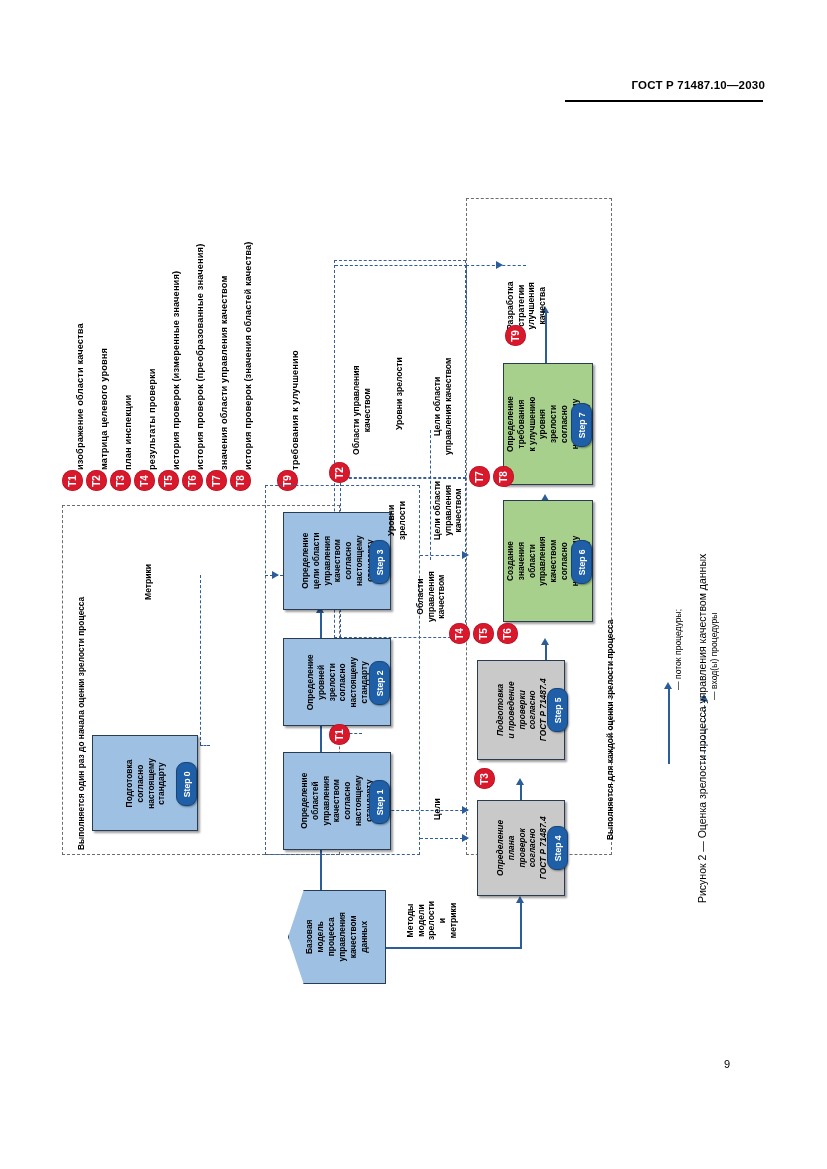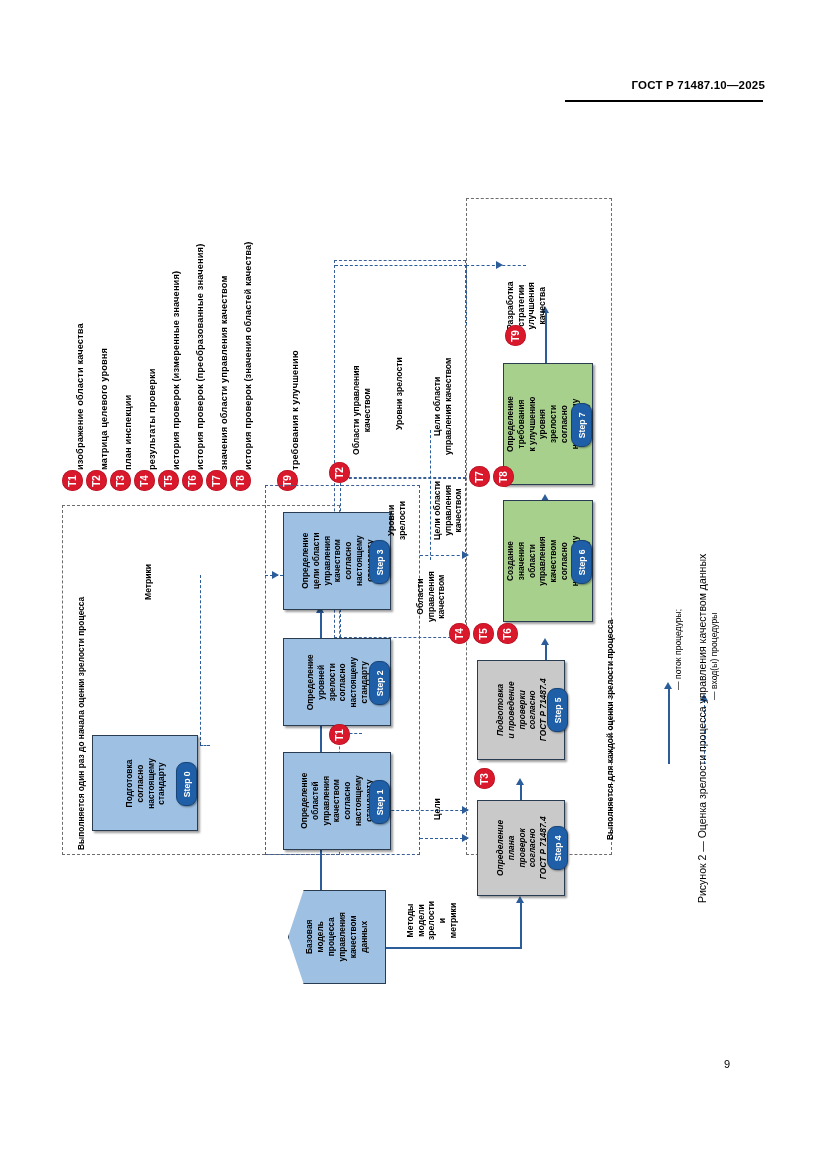--- a/index.html
+++ b/index.html
@@ -82,21 +82,21 @@
   .leg-line-solid{position:absolute;width:1.8px;background:#2b5d9b;}
   .leg-line-dash{position:absolute;width:0;border-left:1.6px dashed #2b5d9b;}
   .legtxt{font-size:8.6px;}
   .caption{font-size:10.5px;}
 </style>
 </head>
 <body>
 
 <div class="page">
 
-  <div class="hdr-title">ГОСТ Р 71487.10—2025</div>
+  <div class="hdr-title">ГОСТ Р 71487.10—2030</div>
   <div class="hdr-rule"></div>
   <div class="page-num">9</div>
 
   <div class="rot tlabel" style="left:75px;top:470px;">изображение области качества</div>
   <div class="rot tlabel" style="left:99px;top:470px;">матрица целевого уровня</div>
   <div class="rot tlabel" style="left:123px;top:470px;">план инспекции</div>
   <div class="rot tlabel" style="left:147px;top:470px;">результаты проверки</div>
   <div class="rot tlabel" style="left:171px;top:470px;">история проверок (измеренные значения)</div>
   <div class="rot tlabel" style="left:195px;top:470px;">история проверок (преобразованные значения)</div>
   <div class="rot tlabel" style="left:219px;top:470px;">значения области управления качеством</div>

